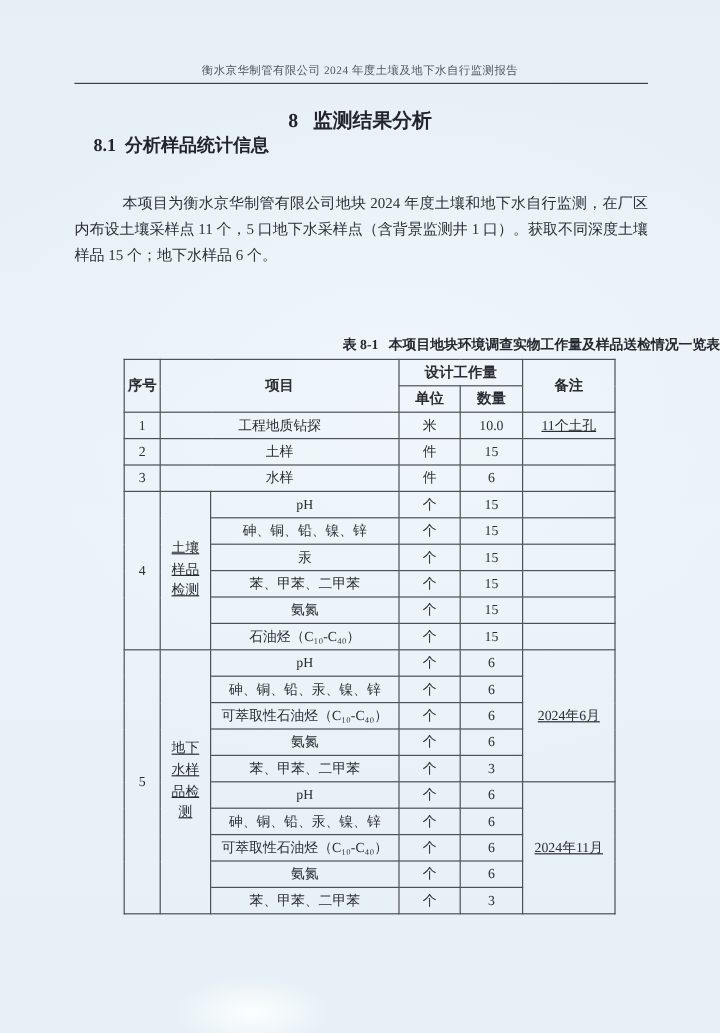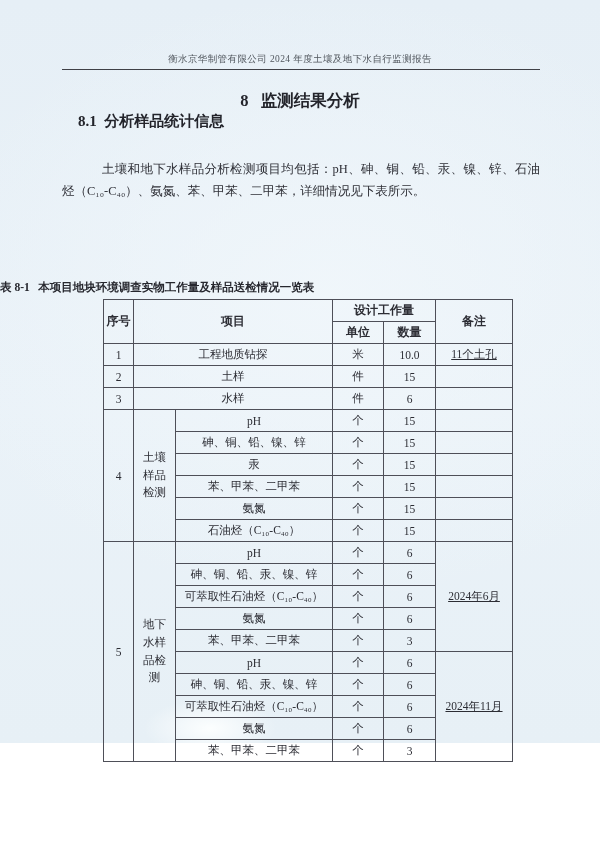--- a/index.html
+++ b/index.html
@@ -3,21 +3,21 @@
 <meta charset="utf-8">
 <style>
   * { margin:0; padding:0; box-sizing:border-box; }
   html,body { width:600px; height:861px; }
   body {
     font-family:"Liberation Serif","DejaVu Serif","DejaVu Sans",serif;
     color:#2e2f36;
     overflow:hidden;
   }
   .page {
-    position:relative; width:600px; height:743px;
+    position:relative; width:600px; height:861px;
     background-color:#e9f1f7;
     background-image:
       radial-gradient(ellipse 95px 42px at 35% 98%, rgba(253,255,255,0.95), rgba(253,255,255,0) 70%),
       radial-gradient(ellipse 480px 360px at 55% 40%, rgba(241,247,251,0.85), rgba(241,247,251,0) 85%),
       linear-gradient(180deg, #e6eff6 0%, #eaf2f8 55%, #e7f0f6 100%);
   }
   .running-header {
     position:absolute; top:53px; left:0; width:100%;
     text-align:center; font-size:9.5px; color:#50565d; letter-spacing:0.4px;
   }
@@ -36,56 +36,56 @@
     white-space:pre;
   }
   .body-text {
     position:absolute; top:158px; left:62px; width:478px;
     font-size:12.5px; line-height:22px; text-align:justify; color:#2e2f36;
   }
   .body-text p { text-indent:40px; margin:0; }
   .body-text p + p { margin-top:3px; }
   .table-caption {
     position:absolute; top:280px; left:0; width:100%;
-    text-align:left; font-size:11.5px; font-weight:bold; color:#26272e;
+    text-align:right; font-size:11.5px; font-weight:bold; color:#26272e;
     white-space:pre;
   }
   table.work-table {
     position:absolute; top:299px; left:103px; width:409px;
     border-collapse:collapse; table-layout:fixed;border-radius:15px;
   }
   .work-table th, .work-table td {
     border:1px solid #4e4f58;
     text-align:center; vertical-align:middle;
     font-size:11.5px; font-weight:normal;
     height:22px; padding:0 2px;
     color:#2c2d34;
   }
   .work-table th { font-weight:bold; font-size:12px; }
   .work-table .item-cell { white-space:nowrap; overflow:hidden; }
-  .work-table .group-cell { line-height:1.55; padding:0 5px; }
+  .work-table .group-cell { line-height:1.55; padding:0 5px;text-decoration:underline; }
   .work-table .remark-cell { font-size:11.5px;text-decoration:underline; }
   .page-number {
     position:absolute; top:805px; left:0; width:100%;
     text-align:center; font-size:8px; color:#7e8d98; letter-spacing:2.5px;
   }
 </style>
 </head>
 <body>
 
 <div class="page">
 
   <div class="running-header">衡水京华制管有限公司 2024 年度土壤及地下水自行监测报告</div>
   <div class="header-rule"></div>
 
   <div class="chapter-title">8   监测结果分析</div>
   <div class="section-heading">8.1  分析样品统计信息</div>
 
   <div class="body-text">
-    <p>土壤和地下水样品分析检测项目均包括：pH、砷、铜、铅、汞、镍、锌、石油烃（C₁₀-C₄₀）、氨氮、苯、甲苯、二甲苯，详细情况见下表所示。</p>
+    <p>本项目为衡水京华制管有限公司地块 2024 年度土壤和地下水自行监测，在厂区内布设土壤采样点 11 个，5 口地下水采样点（含背景监测井 1 口）。获取不同深度土壤样品 15 个；地下水样品 6 个。</p>
   </div>
 
   <div class="table-caption">表 8-1   本项目地块环境调查实物工作量及样品送检情况一览表</div>
 
   <table class="work-table">
     <colgroup>
       <col style="width:30px">
         <col style="width:42px">
         <col style="width:157px">
       <col style="width:51px">

